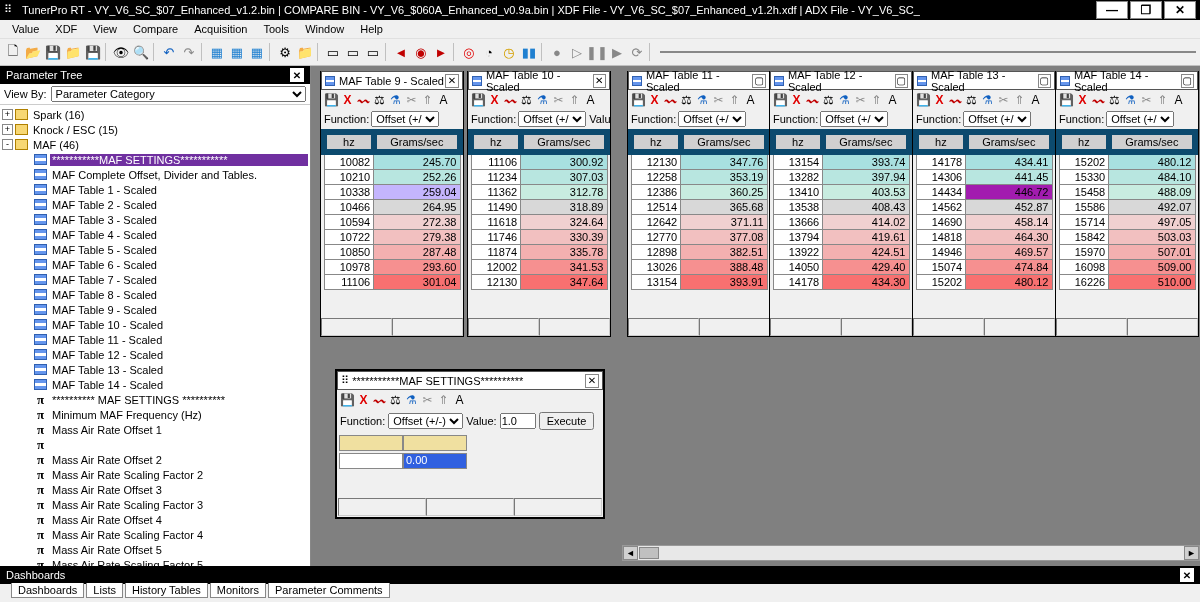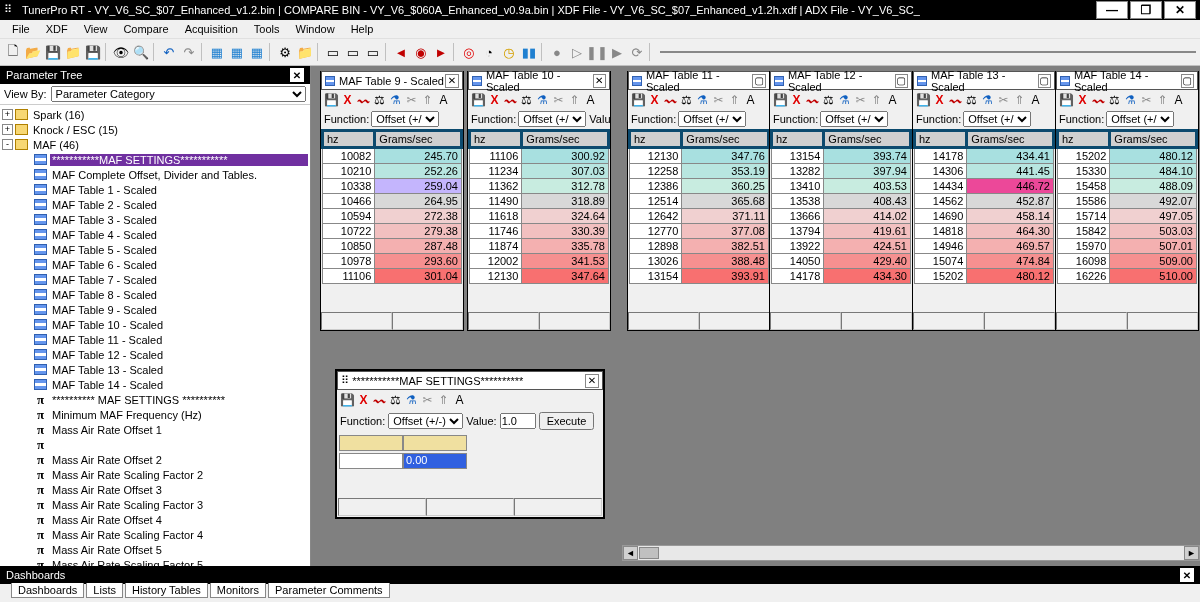--- a/index.html
+++ b/index.html
@@ -31,21 +31,21 @@
 .mdi{flex:1;background:#808080;position:relative;overflow:hidden;}
 .table-win{position:absolute;background:#f0f0f0;border:1px solid #000;border-top:none;width:144px;}
 .twin-title{background:#fff;color:#000;border:1px solid #555;height:19px;display:flex;align-items:center;padding:0 3px;font-size:11px;}
 .twin-title .ticon2{width:10px;height:10px;background:linear-gradient(#6495ed 33%,#fff 33% 66%,#6495ed 66%);border:1px solid #3060b0;margin-right:4px;flex-shrink:0;}
 .twin-title .wclose{margin-left:auto;width:14px;height:14px;border:1px solid #888;display:flex;align-items:center;justify-content:center;font-size:10px;}
 .twin-tools{display:flex;align-items:center;padding:2px 3px;gap:1px;}
 .twin-tools span{width:15px;height:15px;display:flex;align-items:center;justify-content:center;font-size:12px;}
 .twin-func{display:flex;align-items:center;padding:2px 3px;}
 .twin-func select{width:68px;font-size:11px;margin-left:2px;}
 .data-table{width:100%;border-collapse:collapse;font-size:10px;}
-.data-table th{background:#d0d0d0;border:3px solid #0c4a6e;padding:1px 3px;text-align:left;font-weight:normal;}
+.data-table th{background:#d0d0d0;border:6px solid #0c4a6e;padding:1px 3px;text-align:center;font-weight:normal;}
 .data-table td{border:1px solid #888;padding:1px 3px;text-align:right;}
 .data-table td:first-child{text-align:right;}
 .status-row{display:flex;margin-top:28px;}
 .status-row div{flex:1;height:18px;border:1px inset #ccc;background:#f0f0f0;}
 .settings-win{position:absolute;left:24px;top:303px;width:270px;background:#f0f0f0;border:2px solid #000;}
 .settings-win .twin-title{background:#fff;}
 .settings-win .func-row{display:flex;align-items:center;padding:3px;gap:3px;}
 .settings-win .func-row input[type=text]{width:36px;font-size:11px;}
 .settings-win .func-row button{font-size:11px;padding:1px 6px;}
 .settings-grid{display:flex;margin:2px;}
@@ -67,21 +67,21 @@
   <span class="ticon">⠿</span>
   <span>TunerPro RT - VY_V6_SC_$07_Enhanced_v1.2.bin | COMPARE BIN - VY_V6_$060A_Enhanced_v0.9a.bin | XDF File - VY_V6_SC_$07_Enhanced_v1.2h.xdf | ADX File - VY_V6_SC_</span>
   <div class="wctl">
     <span>—</span>
     <span>❐</span>
     <span>✕</span>
   </div>
 </div>
 
 <div class="menubar">
-  <span>File</span>
+  <span>Value</span>
   <span>XDF</span>
   <span>View</span>
   <span>Compare</span>
   <span>Acquisition</span>
   <span>Tools</span>
   <span>Window</span>
   <span>Help</span>
 </div>
 
 <div class="toolbar">
@@ -646,21 +646,21 @@
             <tr>
               <td style="background:#fff">14178</td>
               <td style="background:#a8e0e0">434.41</td>
             </tr>
             <tr>
               <td style="background:#fff">14306</td>
               <td style="background:#b8e6e0">441.45</td>
             </tr>
             <tr>
               <td style="background:#fff">14434</td>
-              <td style="background:#ec4899">446.72</td>
+              <td style="background:#a21caf">446.72</td>
             </tr>
             <tr>
               <td style="background:#fff">14562</td>
               <td style="background:#d8d8d8">452.87</td>
             </tr>
             <tr>
               <td style="background:#fff">14690</td>
               <td style="background:#f0d0d0">458.14</td>
             </tr>
             <tr>

